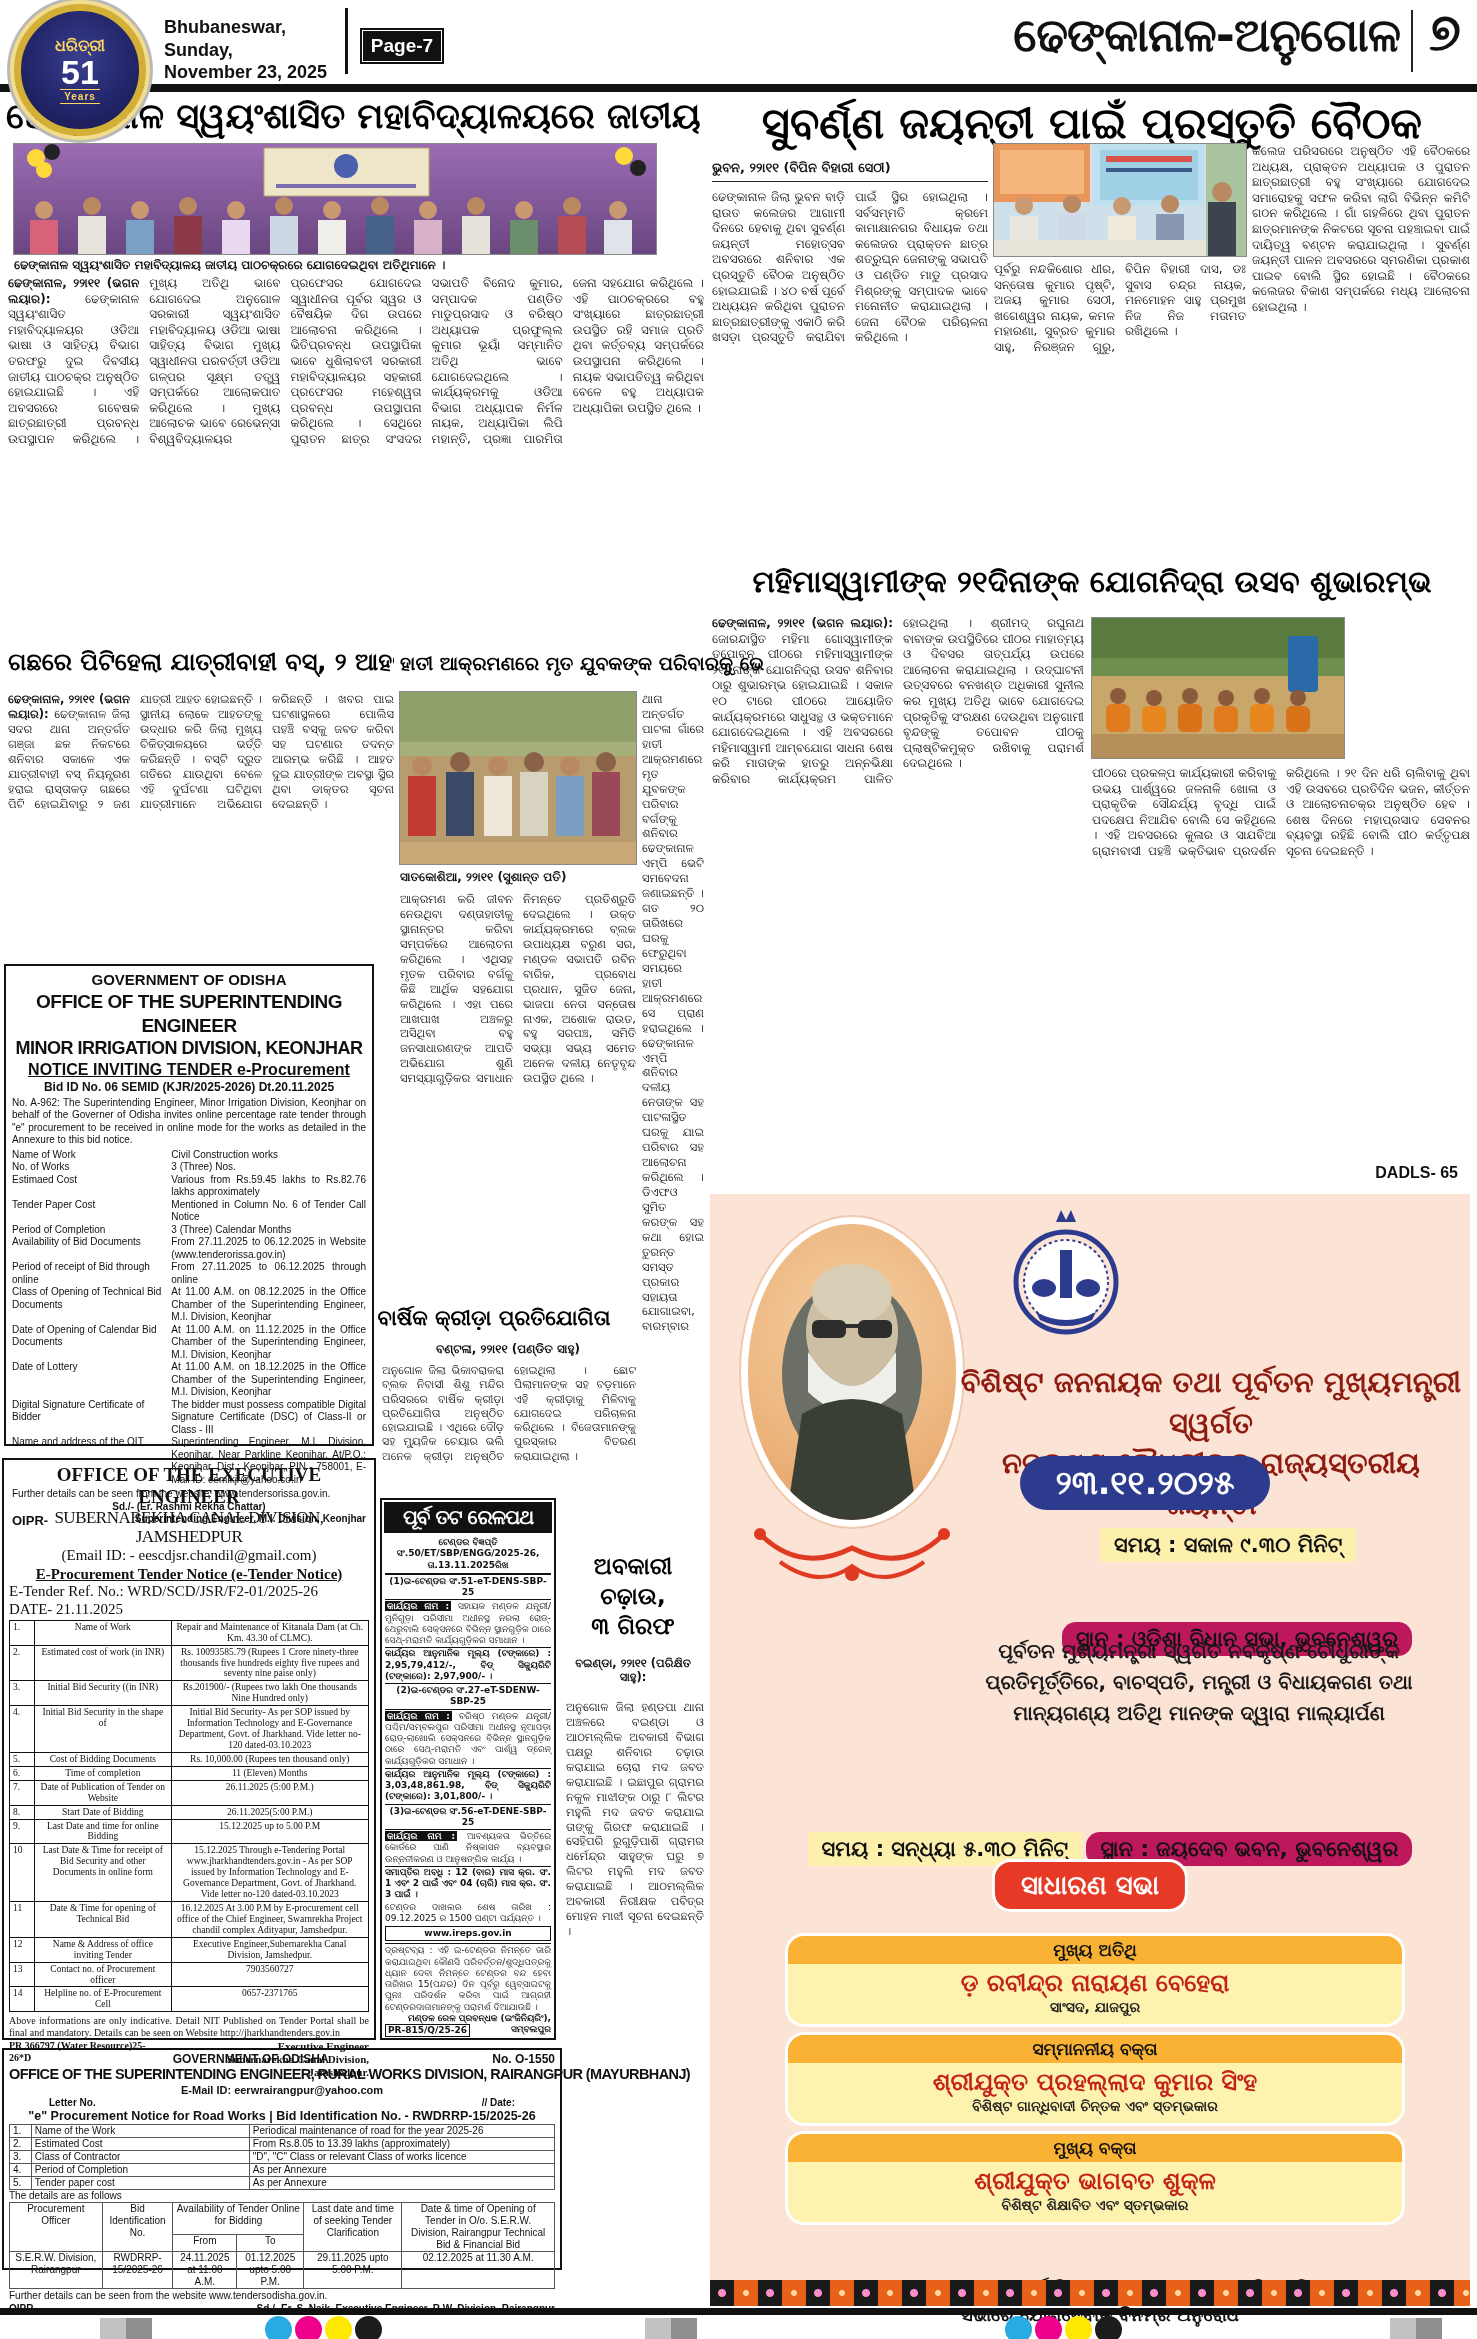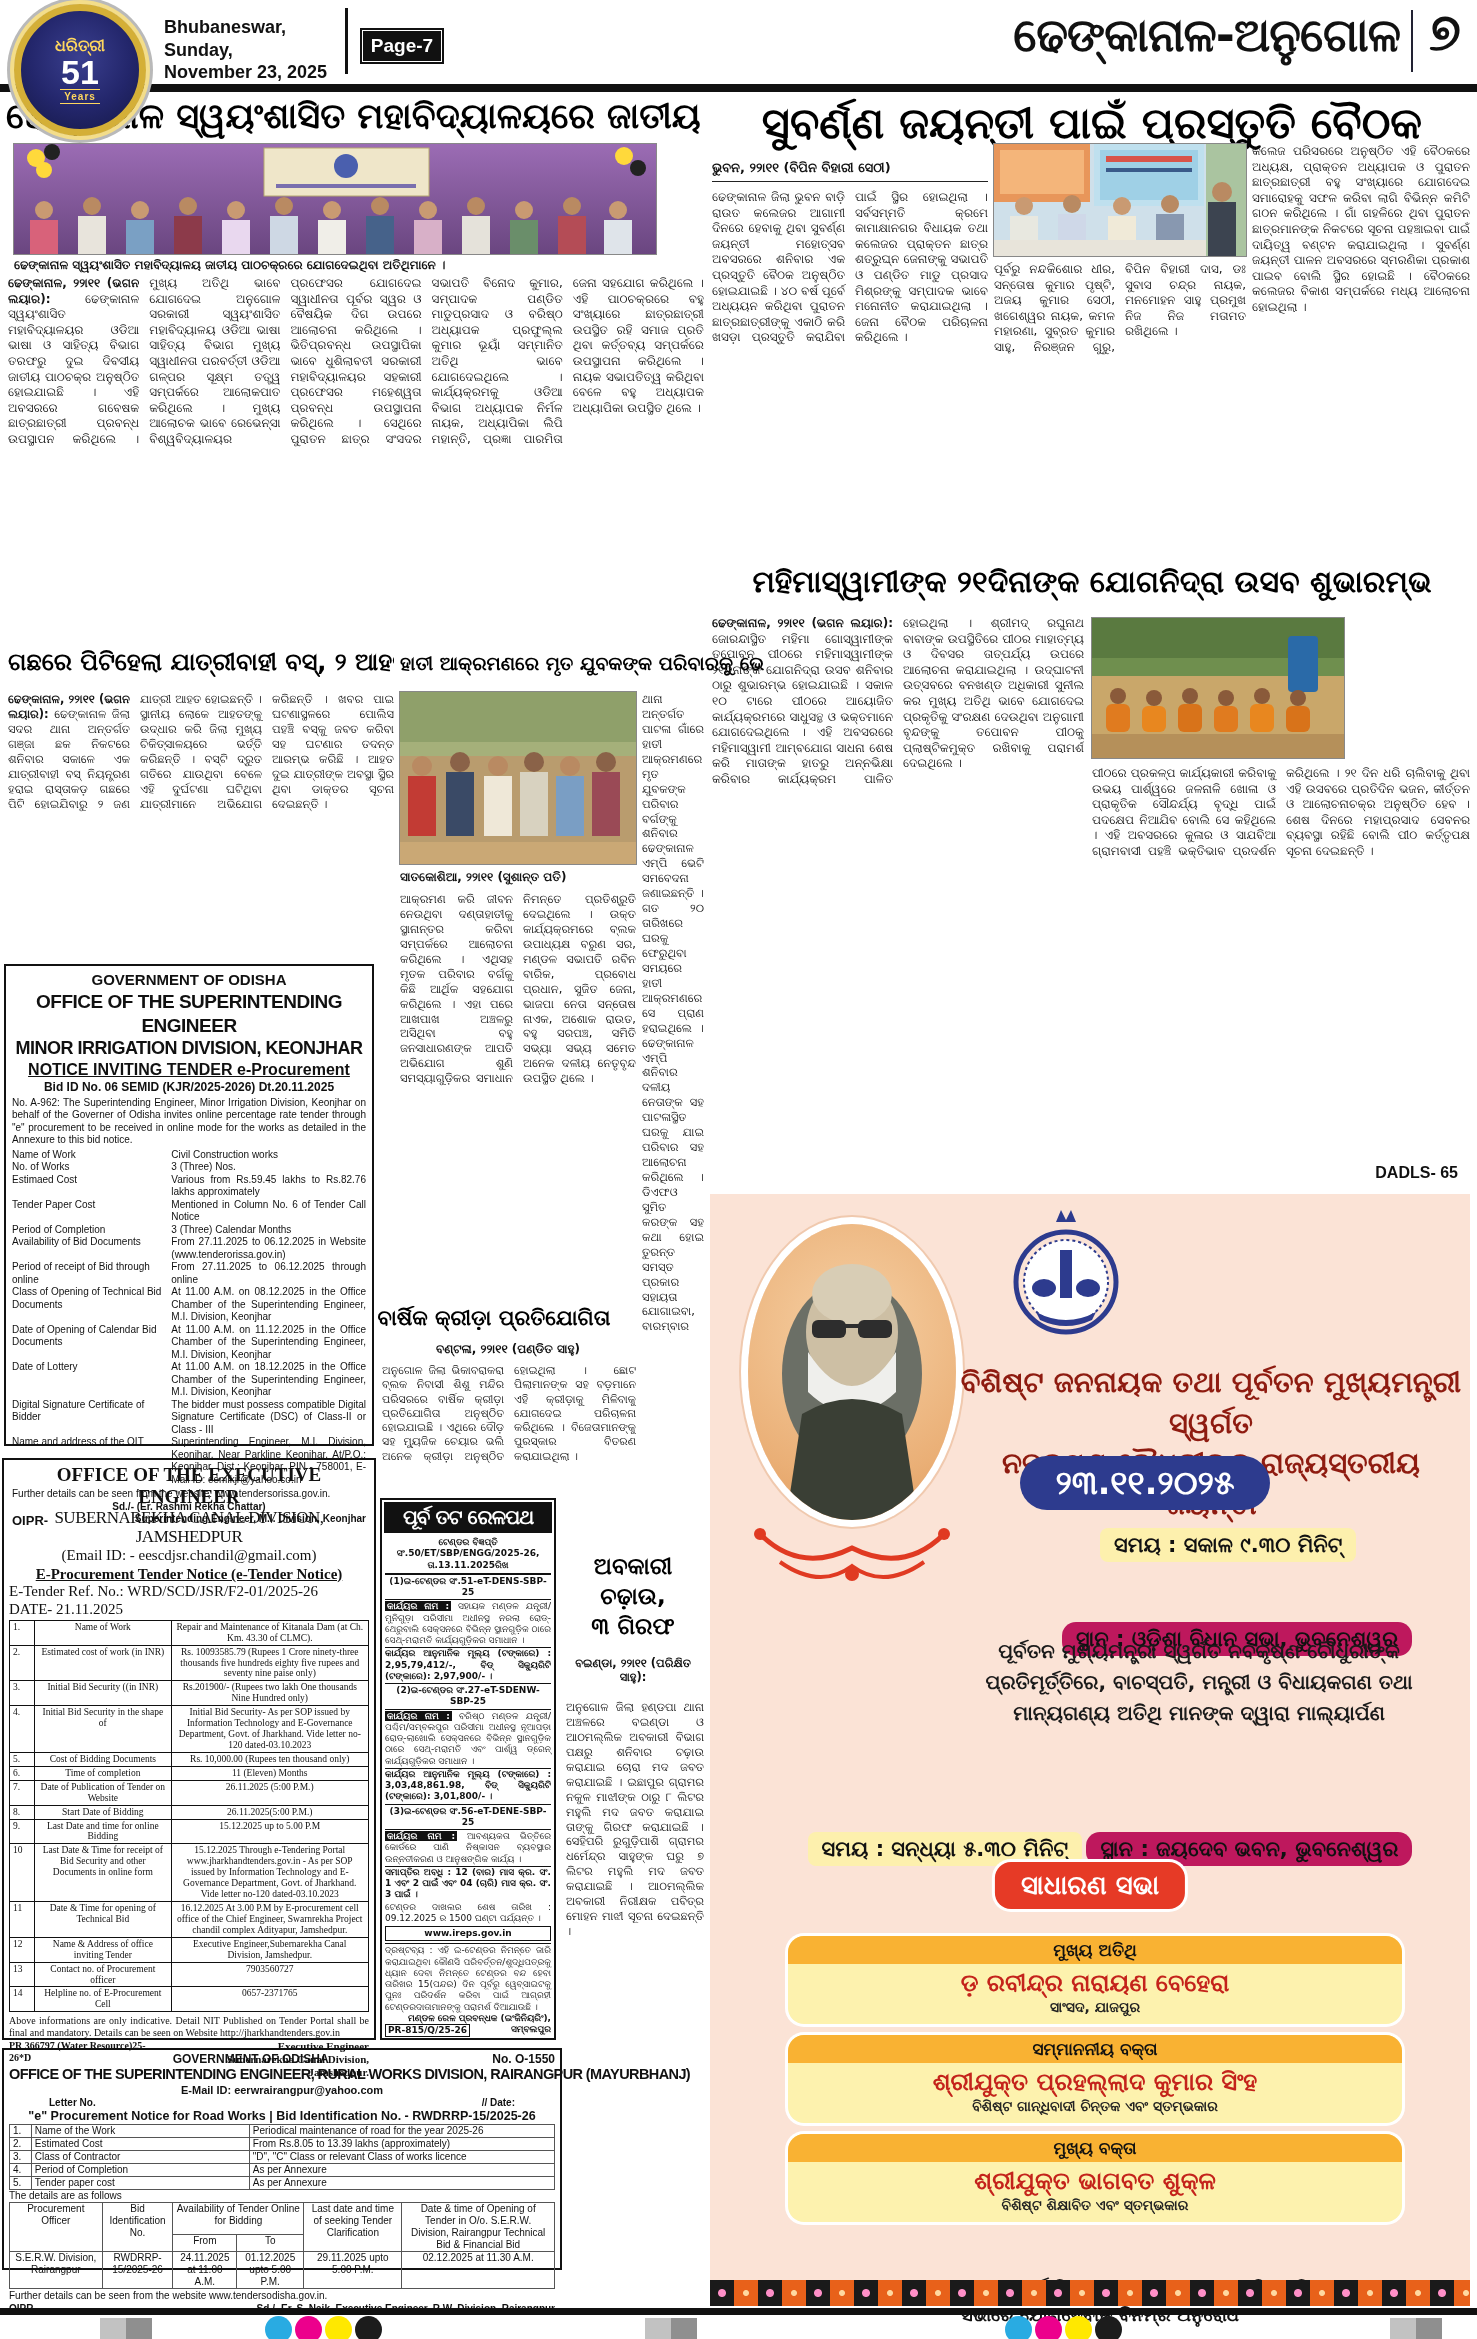--- a/index.html
+++ b/index.html
@@ -109,21 +109,21 @@
   #rr .foot .b{font-weight:bold;}
   
   #ad{left:710px;top:1162px;width:760px;height:1160px;}
   #ad-code{position:absolute;right:12px;top:2px;font-weight:bold;font-size:16px;color:#111;}
   #ad-pink{position:absolute;left:0;top:32px;right:0;bottom:16px;background:#fbe3d6;}
   #ad-oval{position:absolute;left:38px;top:30px;width:208px;height:296px;border-radius:50%;background:radial-gradient(circle at 50% 35%,#f6d0a4 0%,#eaaf76 70%,#e09c5f 100%);box-shadow:0 0 0 7px #fff,0 0 0 9px #f0c9ae;overflow:hidden;}
   #ad-flourish{position:absolute;left:30px;top:320px;width:224px;height:80px;}
   #ad-emblem{position:absolute;left:300px;top:14px;width:112px;height:136px;}
   #ad-title{position:absolute;left:250px;right:8px;top:168px;text-align:center;font-weight:bold;font-size:29px;line-height:1.4;color:#8e1b10;}
   #ad-date{position:absolute;left:300px;top:262px;width:250px;height:54px;background:#2d3b8e;border-radius:28px;color:#fff;font-size:33px;font-weight:bold;display:flex;align-items:center;justify-content:center;left:50%;margin-left:55px;transform:translateX(-50%);}
-  .chip{display:inline-block;font-weight:bold;font-size:21px;padding:5px 14px;border-radius:8px;color:#111;}
+  .chip{display:inline-block;font-weight:bold;font-size:21px;padding:5px 14px;border-radius:3px;color:#111;}
   .chip.y{background:#fdf0ad;}
   .chip.o{background:#be185d;border-radius:14px;margin-top:48px;}
   #ad-t1{position:absolute;left:390px;top:334px;}
   #ad-p1{position:absolute;left:352px;top:380px;}
   #ad-para{position:absolute;left:230px;right:12px;top:442px;text-align:center;font-weight:bold;font-size:20px;line-height:1.55;color:#1a1a1a;}
   #ad-row2{position:absolute;left:60px;right:20px;top:590px;text-align:center;}
   #ad-sect{position:absolute;left:50%;transform:translateX(-50%);top:668px;background:#e63a26;color:#fff;font-weight:bold;font-size:26px;padding:8px 26px;border-radius:16px;box-shadow:0 0 0 3px #fff;}
   #ad-cards{position:absolute;left:78px;right:68px;top:742px;}
   .gcard{border-radius:16px;overflow:hidden;box-shadow:0 0 0 3px #fff;margin-bottom:11px;background:#fdf2ae;}
   .gcard .role{background:#f9b233;text-align:center;font-weight:bold;font-size:17px;padding:4px 0;color:#111;}

